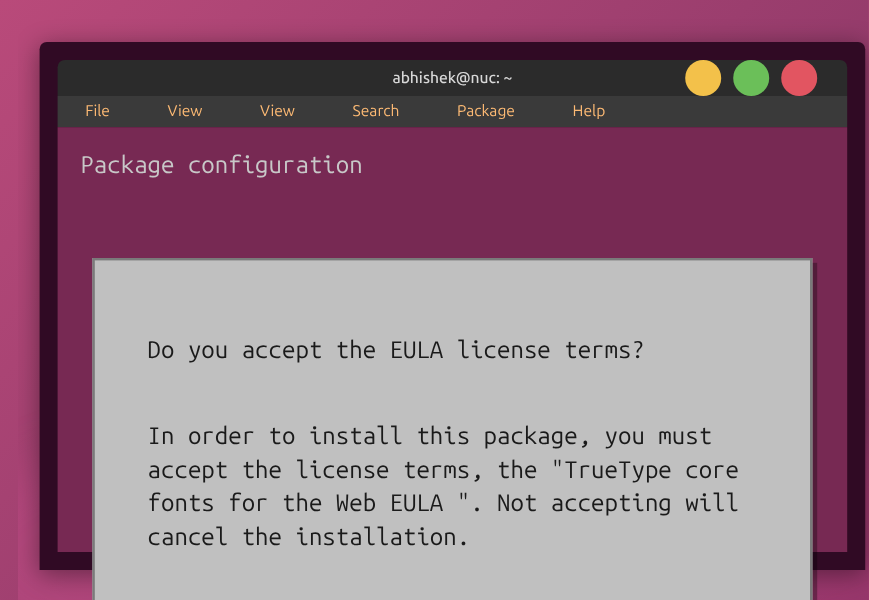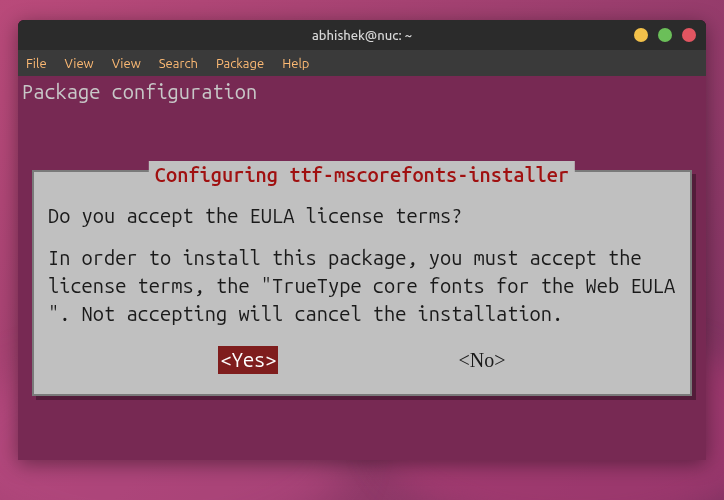--- a/index.html
+++ b/index.html
@@ -1,15 +1,15 @@
 <!DOCTYPE html>
 <html><head>
 <meta charset="utf-8">
 <style>
-  * { margin: 0; padding: 0; box-sizing: border-box; }
+  * { margin: 0; padding: 15px; box-sizing: border-box; }
   body {
     width: 724px;
     height: 500px;
     background: linear-gradient(135deg, #b94a7a 0%, #9b3e6e 50%, #7d3260 100%);
     font-family: "Ubuntu Mono", "DejaVu Sans Mono", monospace;
     overflow: hidden;
     position: relative;
   }
   .bg-shape {
     position: absolute;
@@ -167,21 +167,20 @@
     <span>Search</span>
     <span>Package</span>
     <span>Help</span>
   </div>
 
   <div class="term">
     <div class="pkgconf">Package configuration</div>
 
     <div class="dialog-outer">
       <div class="dialog">
-        <div class="dialog-title">Configuring ttf-mscorefonts-installer</div>
         <div class="dialog-body">
           <p>Do you accept the EULA license terms?</p>
           <p>In order to install this package, you must accept the license terms, the "TrueType core fonts for the Web EULA ". Not accepting will cancel the installation.</p>
         </div>
         <div class="dialog-buttons">
           <span class="btn-yes">&lt;Yes&gt;</span>
           <span class="btn-no">&lt;No&gt;</span>
         </div>
       </div>
     </div>

